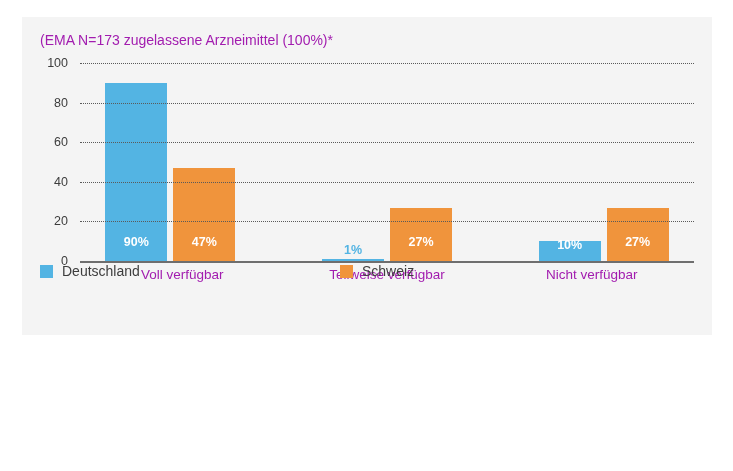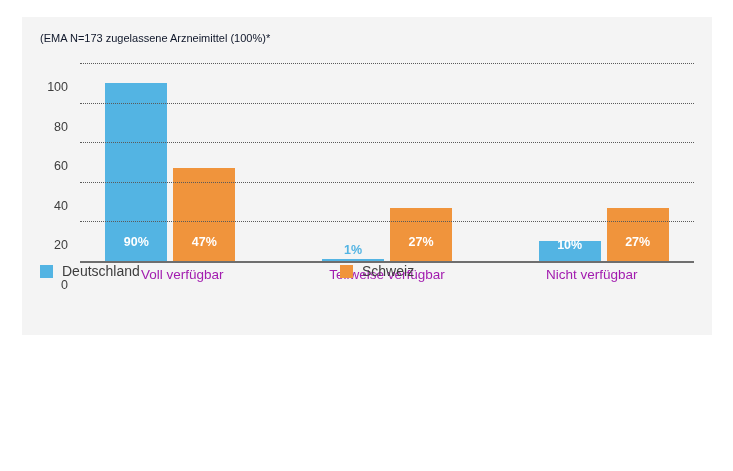--- a/index.html
+++ b/index.html
@@ -33,22 +33,22 @@
     background:#ffffff;
   }
   .card-body{
     background:#f4f4f4;
     padding:14px 18px 0 18px;
     height:318px;
     position:relative;
     box-sizing:border-box;
   }
   .chart-subtitle{
-    color:#0f172a;
-    font-size:11px;
+    color:#a21caf;
+    font-size:14px;
     margin:0 0 4px 0;
     line-height:1.3;
   }
 
   
   .plot-wrap{
     position:absolute;
     left:18px; top:46px;
     width:654px; height:215px;
   }
@@ -58,21 +58,20 @@
     width:34px; height:200px;
   }
   .y-tick{
     position:absolute;
     right:6px;
     transform:translateY(-50%);
     font-size:12.5px;
     color:#3d3d3d;
     text-align:center;
     white-space:nowrap;
-    margin-top:24px;
   }
   .grid-area{
     position:absolute;
     left:40px; top:0;
     right:0; height:200px;
   }
   .gridline{
     position:absolute;
     left:0; right:0;
     border-top:1px dotted #5a5a5a;

